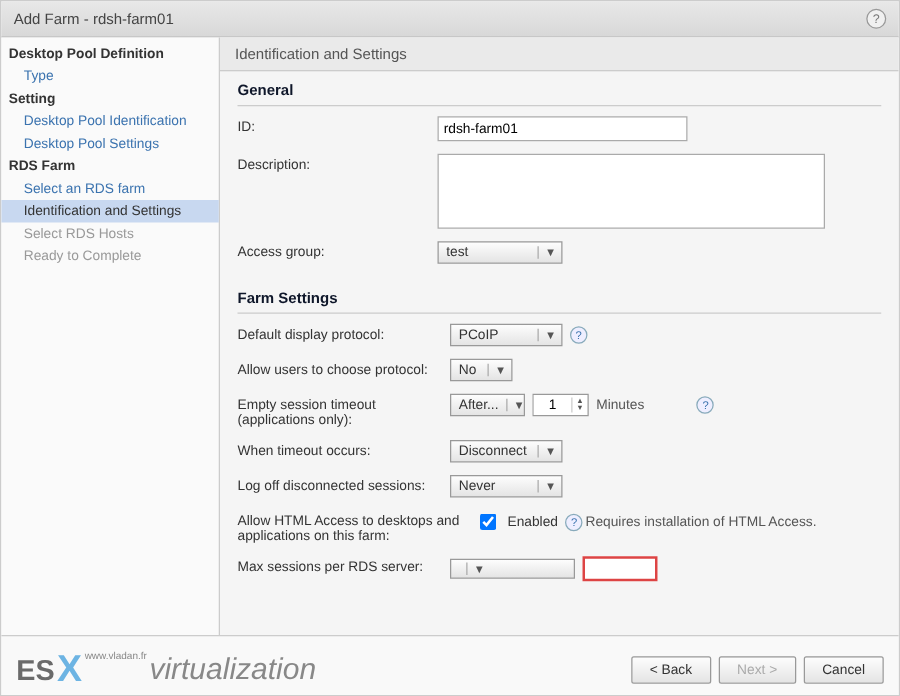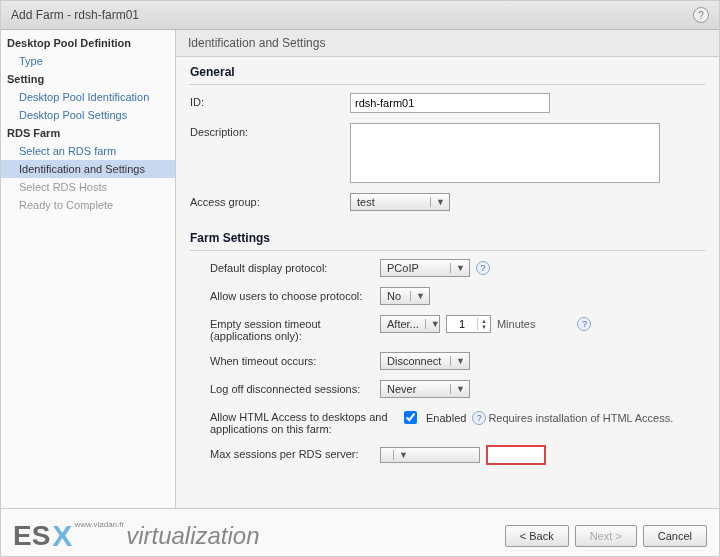--- a/index.html
+++ b/index.html
@@ -60,21 +60,21 @@
   .section-head {
     font-weight: bold;
     color: #0f172a;
     border-bottom: 1px solid #ccc;
     padding-bottom: 5px;
     margin-bottom: 8px;
     font-size: 12px;
   }
   .row { display: flex; align-items: flex-start; margin-bottom: 10px; }
   .label { width: 160px; padding-top: 3px; color: #333; }
-  .label.wide { width: 170px; margin-left: 20px; }
+  .label.wide { width: 170px; }
   .field { flex: 1; display: flex; align-items: center; gap: 6px; }
   input[type=text].txt {
     border: 1px solid #aaa; padding: 3px 4px; font-size: 11px; background: #fff;
   }
   textarea {
     border: 1px solid #aaa; padding: 3px 4px; font-size: 11px; background: #fff;
     resize: none;
   }
   .select {
     display: inline-flex; align-items: center; justify-content: space-between;
@@ -95,21 +95,21 @@
   .footer {
     border-top: 1px solid #ccc;
     background: #f9f9f9;
     display: flex;
     justify-content: space-between;
     align-items: center;
     padding: 10px 12px;
     height: 55px;
   }
   .logo { display:flex; align-items:center; gap:2px; font-style:italic; color:#555; }
-  .logo .es { font-weight:bold; font-size:28px; color:#6a6a6a; font-style:normal; }
+  .logo .es { font-weight:bold; font-size:23px; color:#6a6a6a; font-style:normal; }
   .logo .x { color:#6db4e3; font-size:30px; font-weight:bold; font-style:normal; }
   .logo .rest { font-size:24px; color:#888; }
   .logo .sub { font-size:8px; position:relative; top:-12px; color:#888; font-style:normal;}
   .buttons { display:flex; gap:6px; }
   .btn {
     background: linear-gradient(#fdfdfd,#e4e4e4);
     border: 1px solid #999; padding: 4px 14px; font-size:11px; cursor:pointer;
     border-radius:2px; color:#333;
   }
   .btn.disabled { color:#aaa; cursor:default; }

